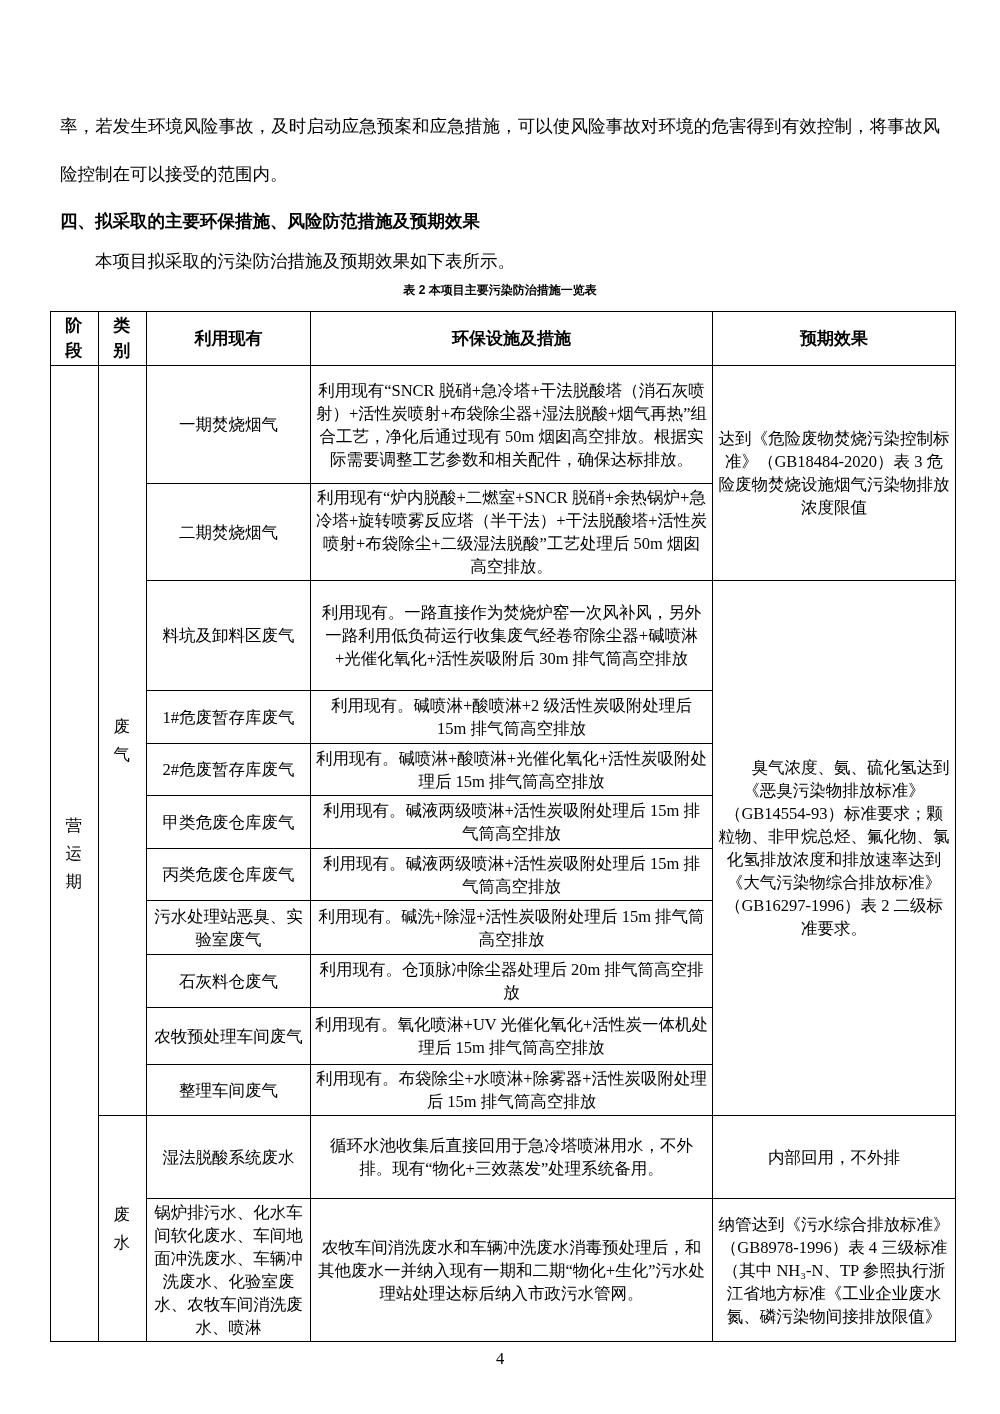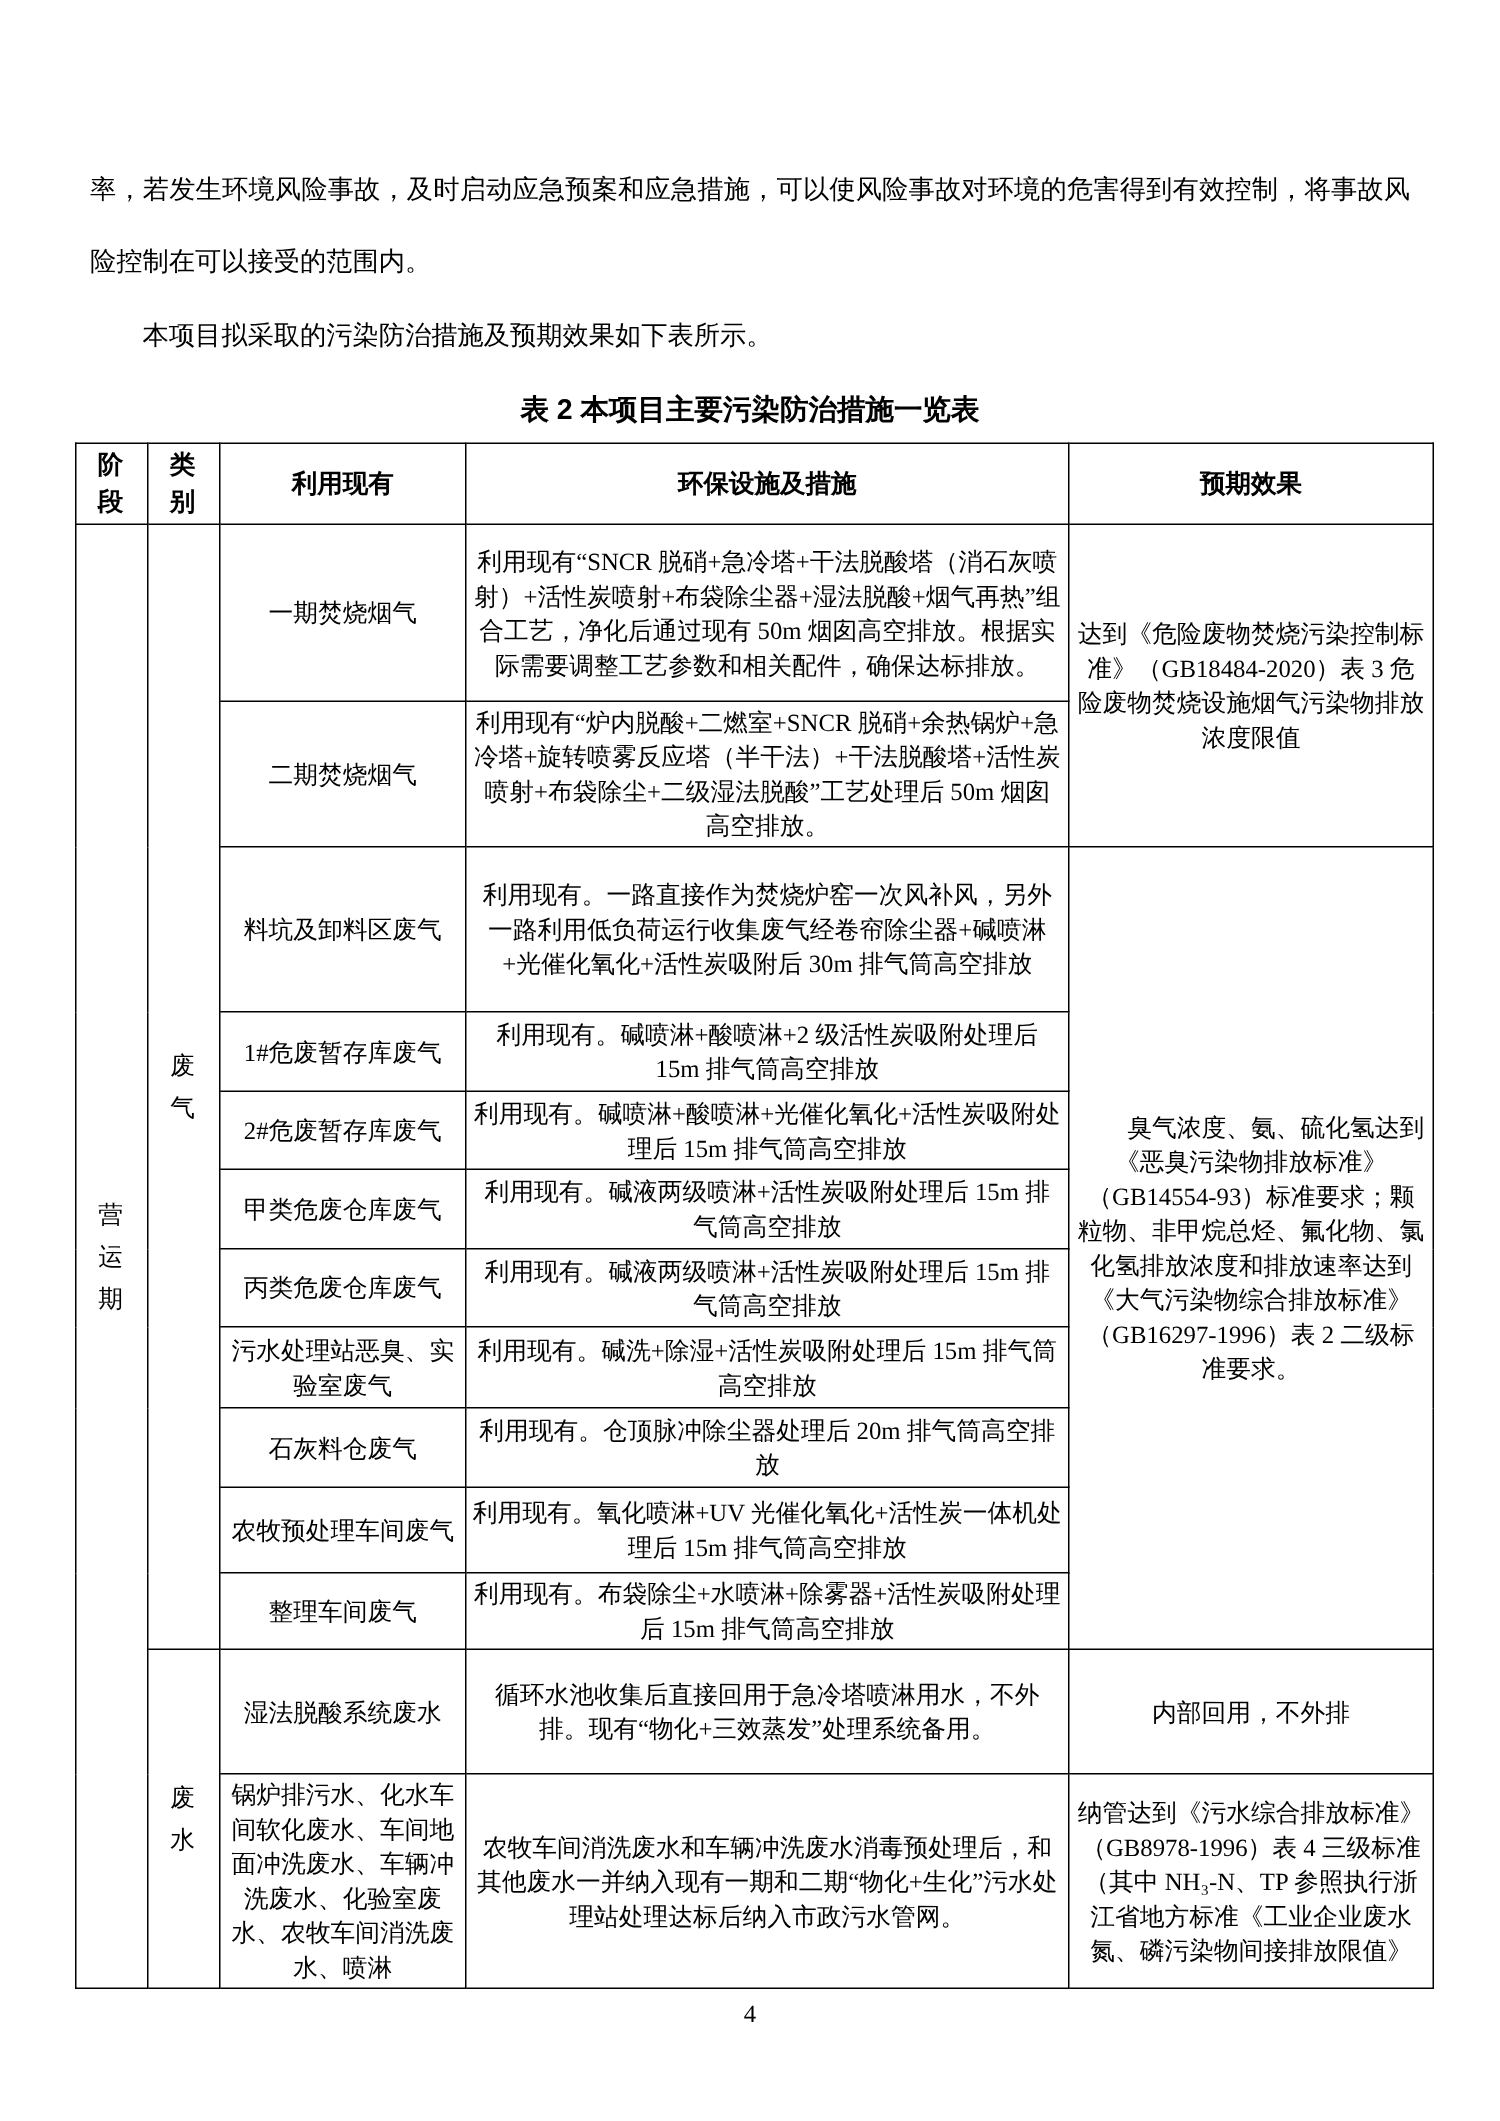--- a/index.html
+++ b/index.html
@@ -28,25 +28,25 @@
     font-size: 17.5px;
     line-height: 30px;
   }
   .indent-para {
     margin: 10px 60px 0 60px;
     font-size: 17.5px;
     line-height: 30px;
     text-indent: 2em;
   }
   .table-title {
-    margin-top: 22px;
+    margin-top: 0;
     text-align: center;
     font-family: "Liberation Sans", "DejaVu Sans", sans-serif;
     font-weight: bold;
-    font-size: 19px;
+    font-size: 12px;
     line-height: 28px;
   }
   table.main {
     margin: 7px 0 0 50px;
     width: 905px;
     border-collapse: collapse;
     table-layout: fixed;
     border: 1.5px solid #000;
   }
   table.main td, table.main th {
@@ -80,20 +80,21 @@
     font-size: 16.5px;
   }
 </style>
 </head>
 <body>
 
 <div class="page">
 
   <p class="body-text">率，若发生环境风险事故，及时启动应急预案和应急措施，可以使风险事故对环境的危害得到有效控制，将事故风险控制在可以接受的范围内。</p>
 
+  <h2 class="section-heading">四、拟采取的主要环保措施、风险防范措施及预期效果</h2>
 
   <p class="indent-para">本项目拟采取的污染防治措施及预期效果如下表所示。</p>
 
   <div class="table-title">表 2  本项目主要污染防治措施一览表</div>
 
   <table class="main">
     <colgroup>
       <col style="width:48px">
       <col style="width:48px">
       <col style="width:164px">

